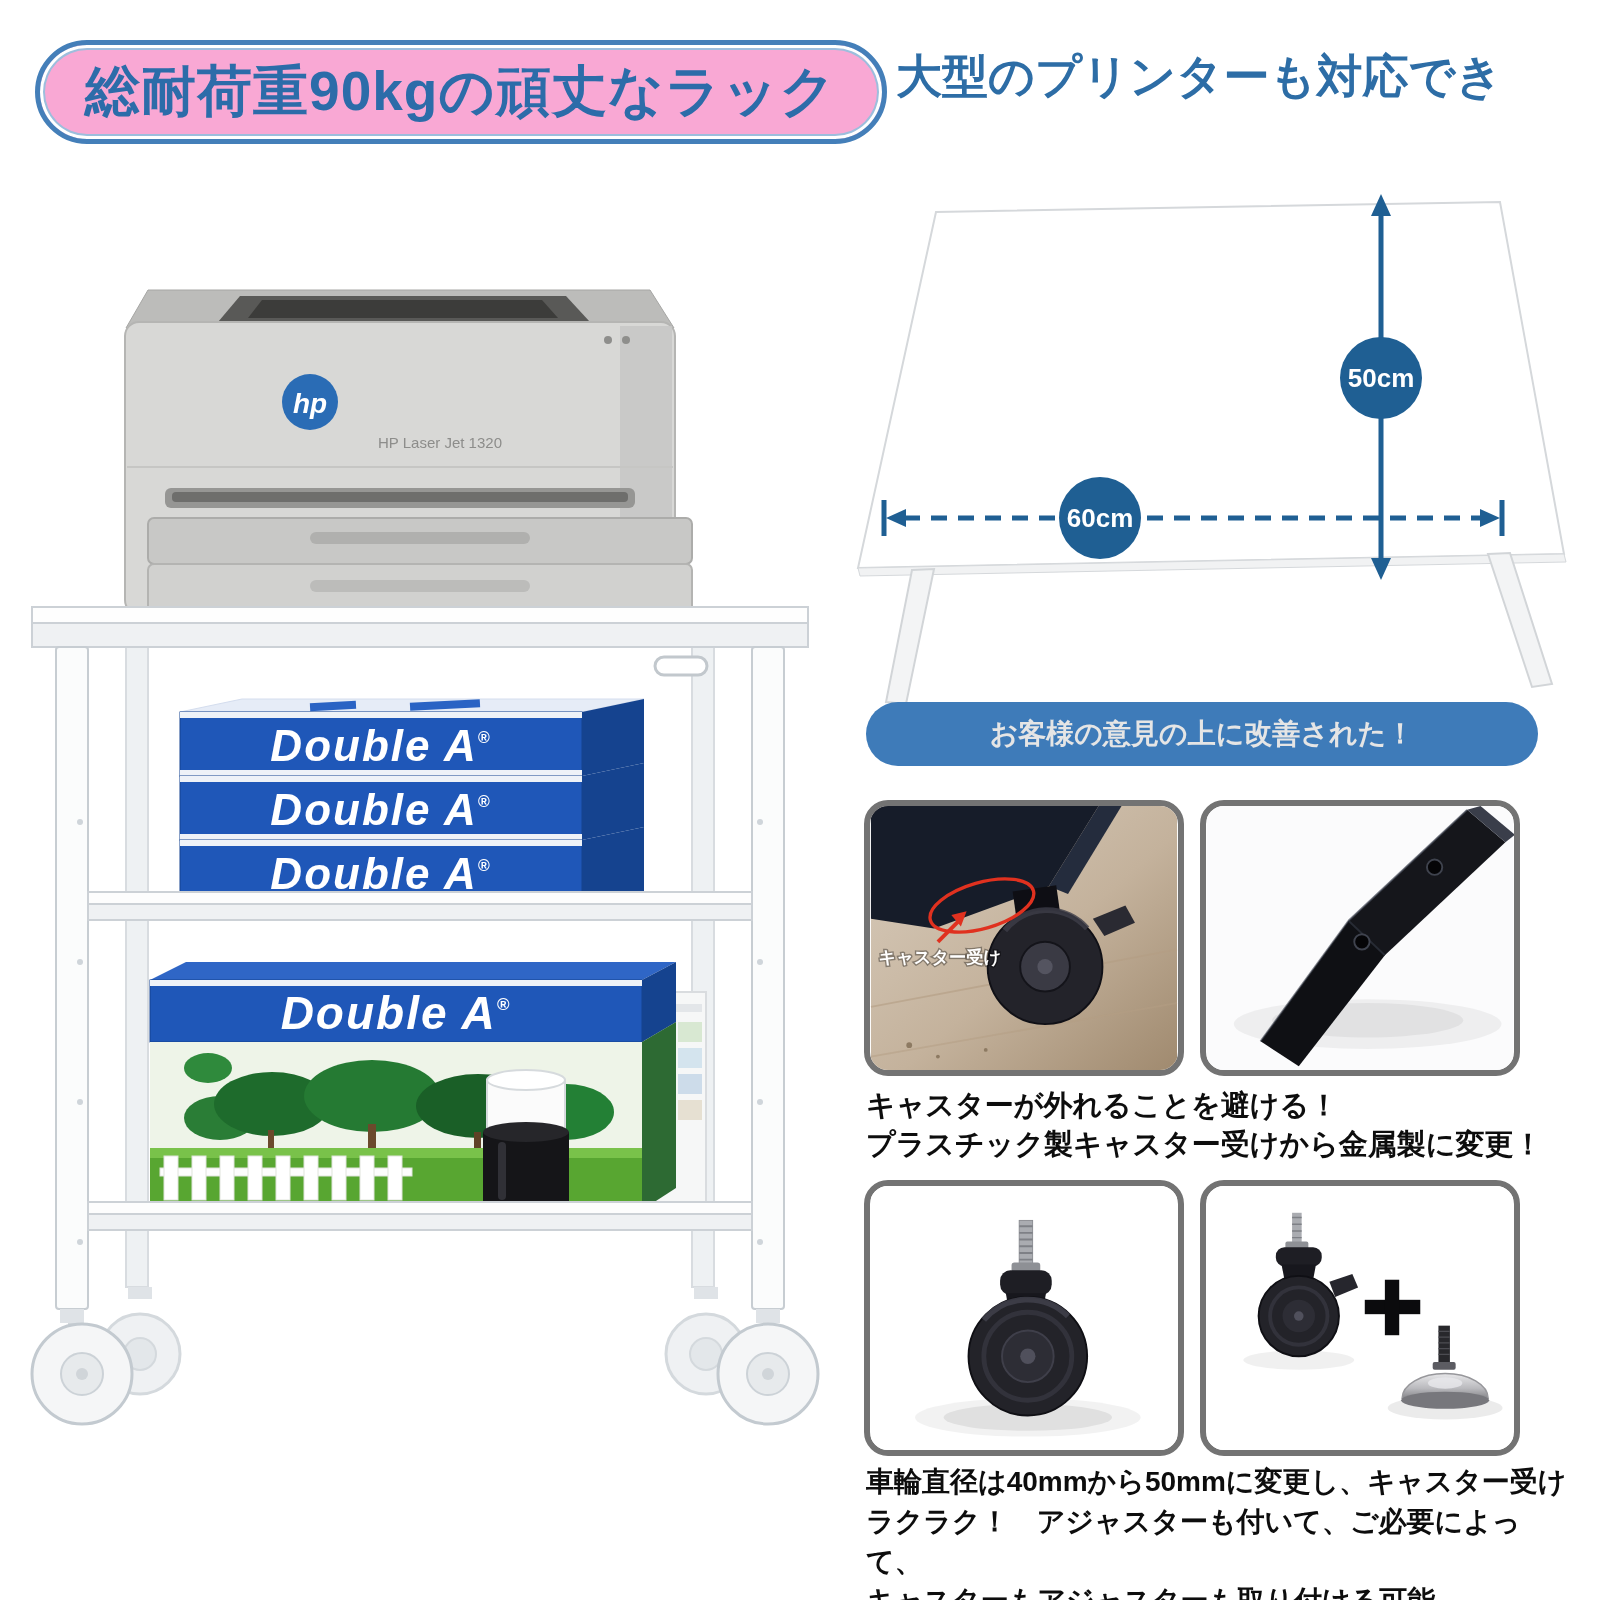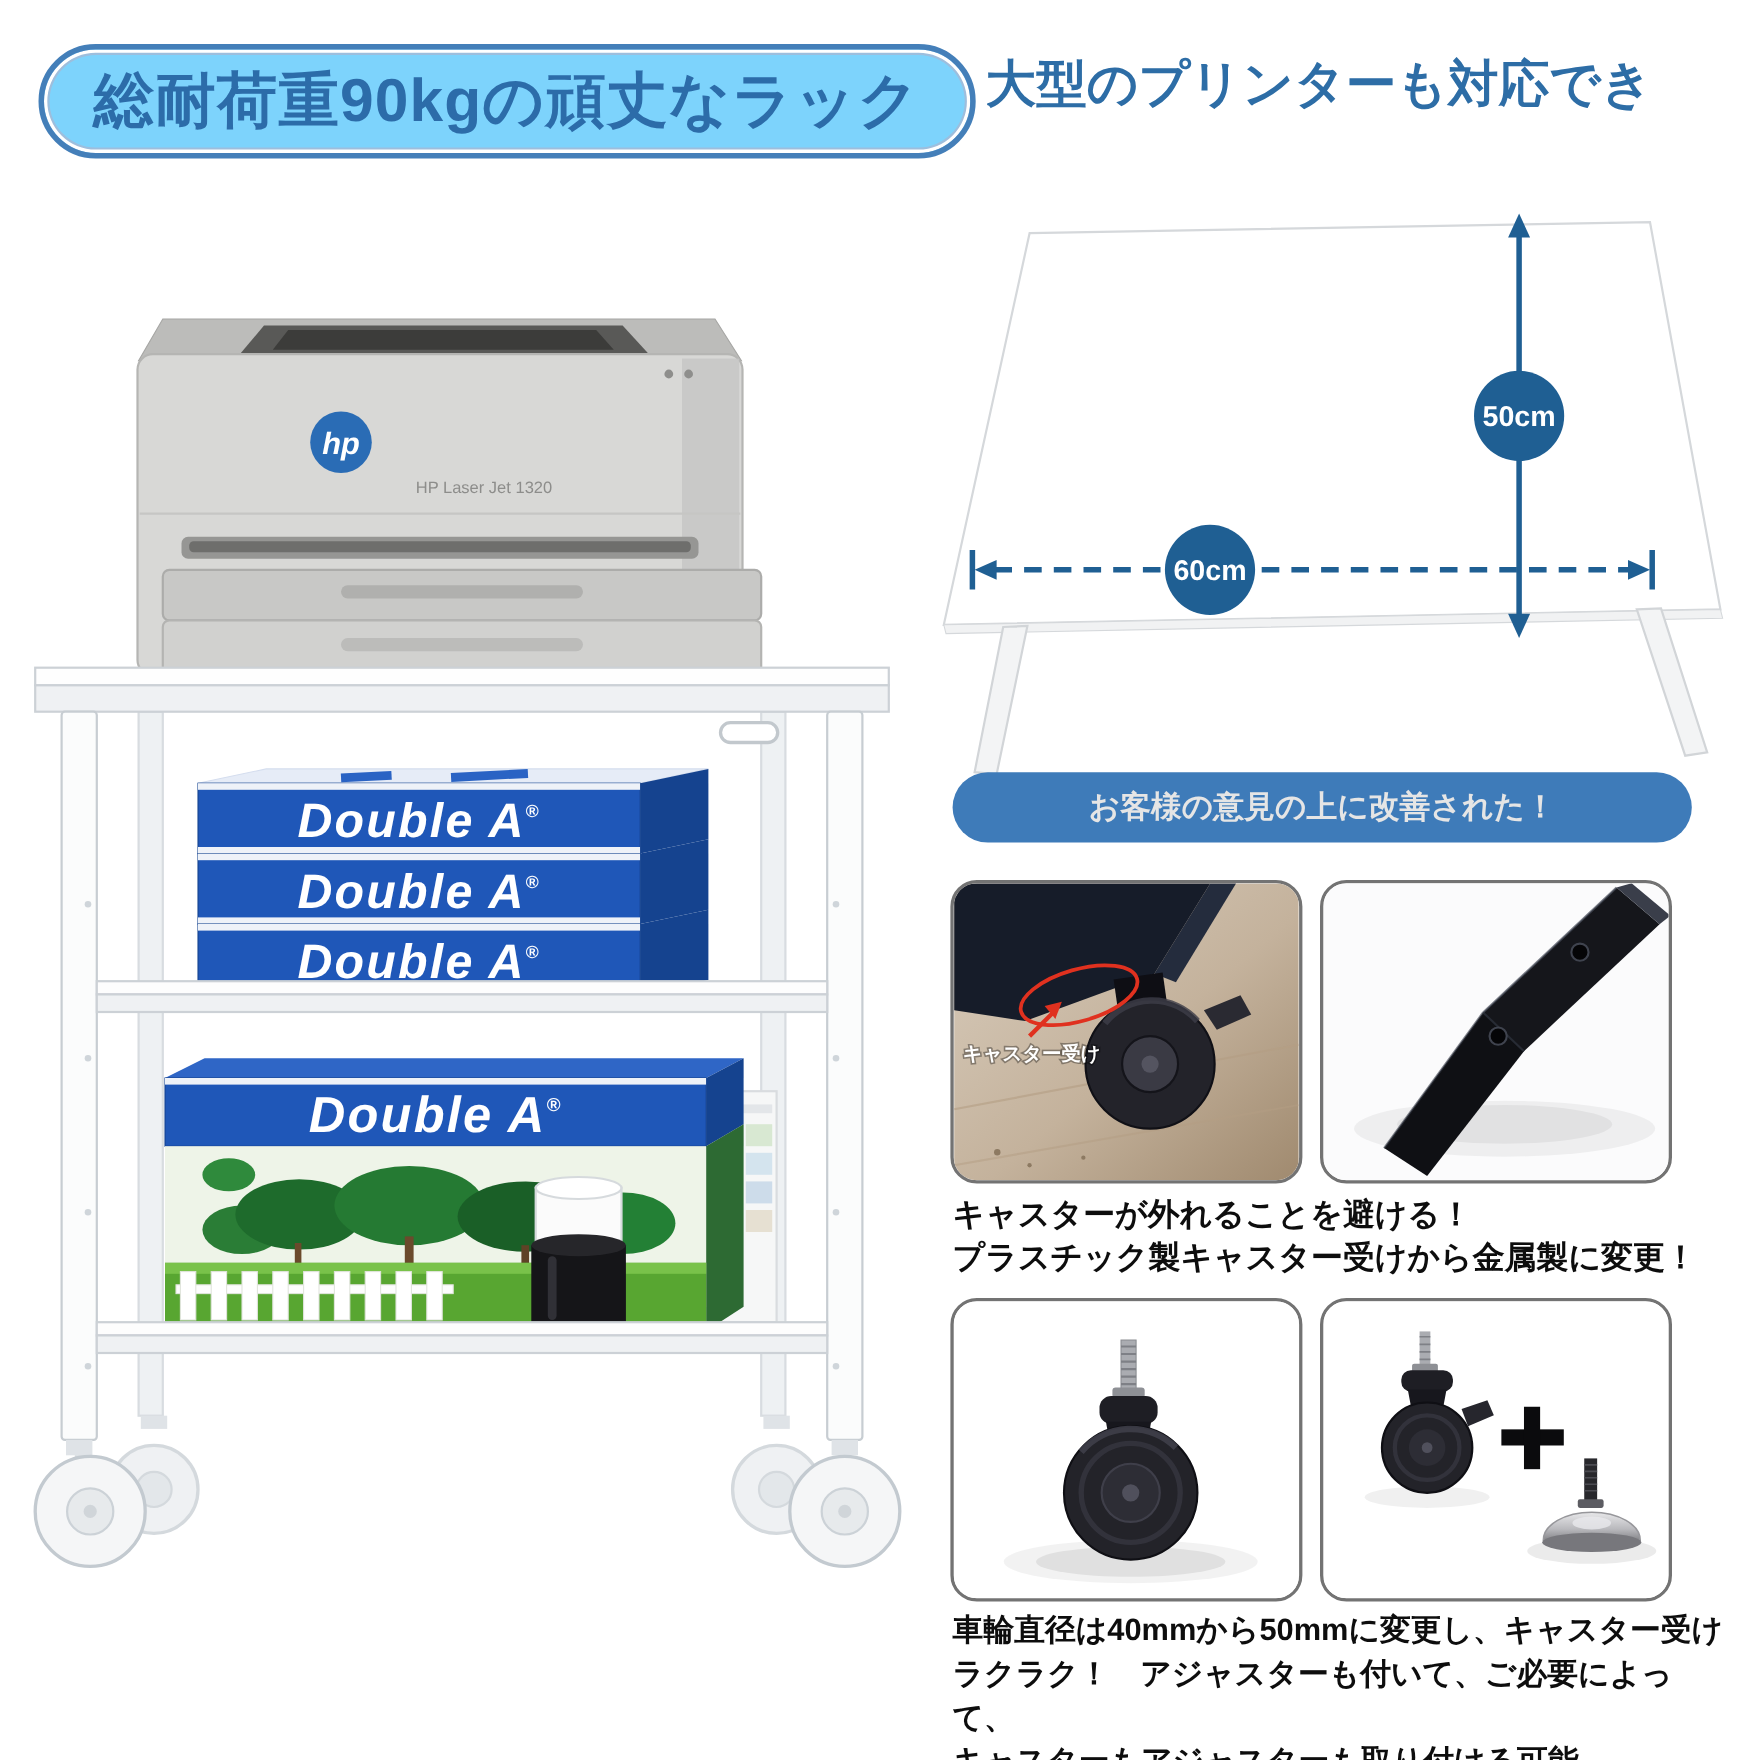--- a/index.html
+++ b/index.html
@@ -1,33 +1,33 @@
 <!DOCTYPE html>
 <html><head>
 <meta charset="utf-8">
 <style>
   html,body{margin:0;padding:0;background:#ffffff;}
   .canvas{position:relative;width:1600px;height:1600px;background:#ffffff;overflow:hidden;
           font-family:"Liberation Sans","DejaVu Sans",sans-serif;}
   
-  .top-badge{position:absolute;left:35px;top:40px;width:852px;height:104px;background:#7dd3fc;
+  .top-badge{position:absolute;left:35px;top:40px;width:852px;height:104px;background:#f9a8d4;
              border:5px solid #447fb9;border-radius:58px;display:flex;align-items:center;justify-content:center;
              box-shadow:inset 0 0 0 3px #ffffff, inset 0 0 0 5px #9dbedd;box-sizing:border-box;}
   .badge-label{font-size:55px;font-weight:bold;color:#2c6ca9;letter-spacing:1px;white-space:nowrap;}
   
   .right-title{position:absolute;left:896px;top:48px;width:672px;text-align:left;color:#2d6da6;
                font-weight:bold;font-size:46px;line-height:1.24;}
   
   .tabletop-fig{position:absolute;left:848px;top:182px;width:720px;height:525px;}
   
   .banner{position:absolute;left:866px;top:702px;width:672px;height:64px;background:#3e7bb9;border-radius:34px;
           display:flex;align-items:center;justify-content:center;color:#e5e5e5;font-size:28px;font-weight:bold;
           white-space:nowrap;}
   
-  .tile{position:absolute;width:320px;height:276px;border:3px solid #737373;border-radius:24px;overflow:hidden;
+  .tile{position:absolute;width:320px;height:276px;border:6px solid #737373;border-radius:24px;overflow:hidden;
         background:#ffffff;box-sizing:border-box;}
   .tile svg{display:block;width:100%;height:100%;}
   .t1{left:864px;top:800px}.t2{left:1200px;top:800px}.t3{left:864px;top:1180px}.t4{left:1200px;top:1180px}
   
   .desc-text{position:absolute;left:866px;top:1086px;width:700px;color:#0d0d0d;font-weight:bold;
              font-size:29px;line-height:1.35;}
   .bottom-text{position:absolute;left:866px;top:1462px;width:704px;color:#0d0d0d;font-weight:bold;
                font-size:28px;line-height:1.42;}
   
   .cart-fig{position:absolute;left:10px;top:262px;width:820px;height:1330px;}

